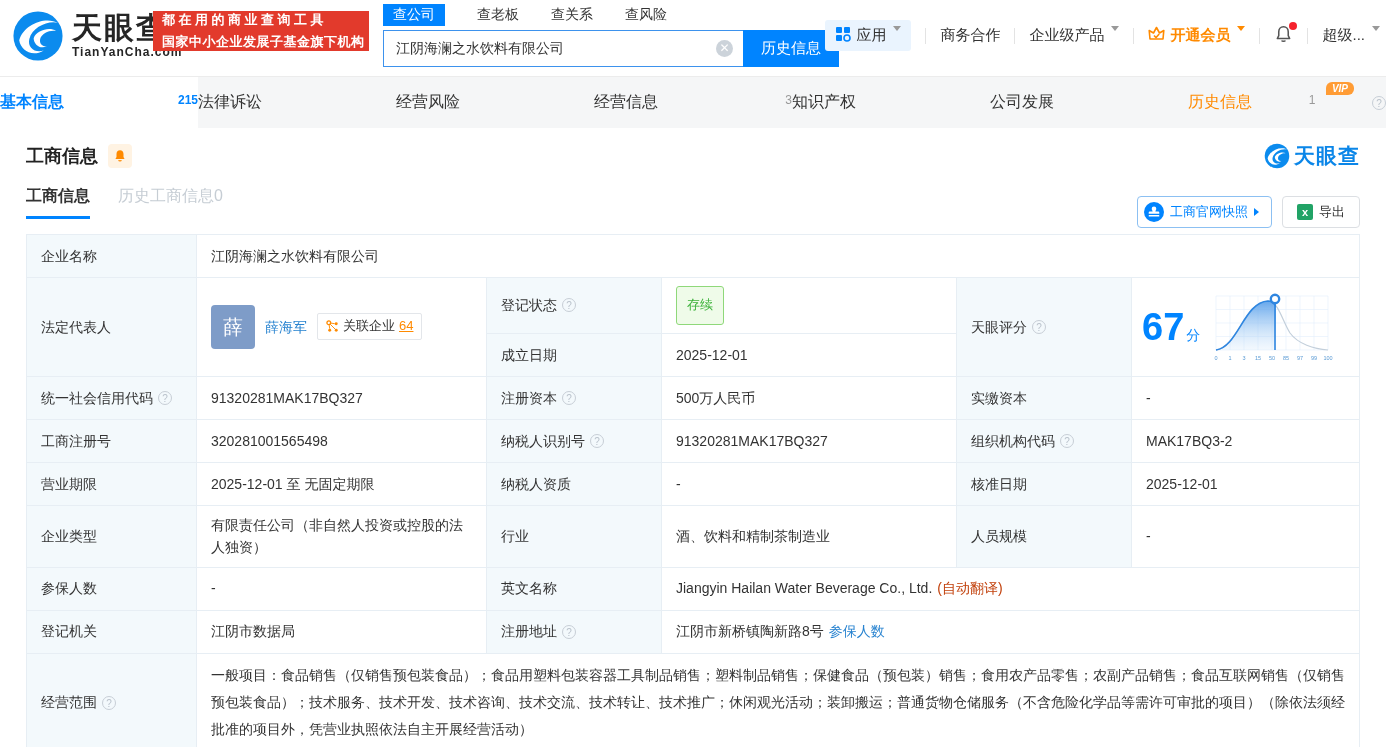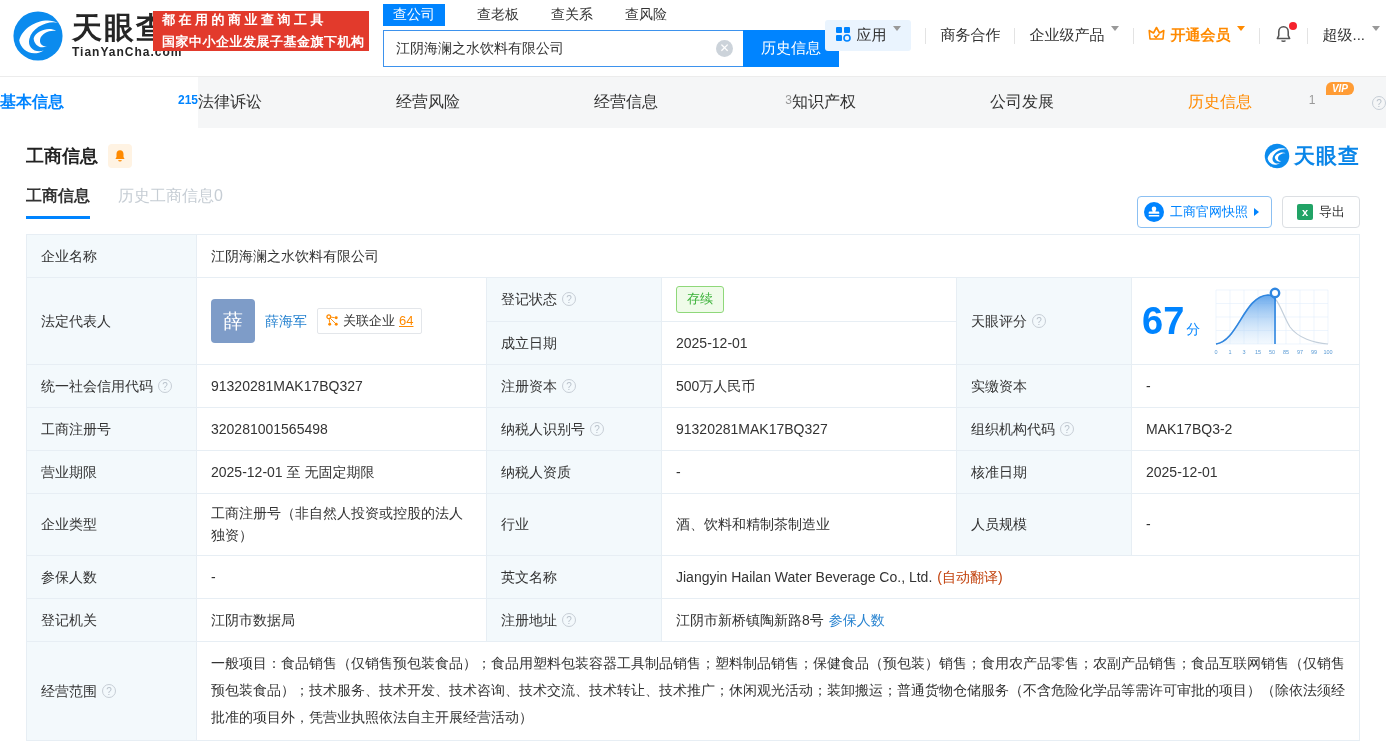--- a/index.html
+++ b/index.html
@@ -89,21 +89,21 @@
   .span3 { grid-column:span 3; }
   .rspan2 { grid-row:span 2; }
   .link { color:#2883d0; cursor:pointer; text-decoration:none; }
   .avatar { width:44px; height:44px; background:#7e9cc8; color:#fff; border-radius:4px;
     font-size:20px; display:flex; align-items:center; justify-content:center; flex:0 0 auto;}
   .rep-box { display:flex; align-items:center; gap:10px; }
   .related-badge { display:flex; align-items:center; gap:4px; border:1px solid #e3e6ea; border-radius:2px;
     padding:2px 8px; font-size:13px; color:#333; cursor:pointer; background:#fff;}
   .related-count { color:#ff8a00;text-decoration:underline; }
   .status-badge { background:#effbe9; border:1px solid #8fd87a; color:#3cb23a; font-size:13px;
-    padding:2px 10px; border-radius:3px; }
+    padding:8px 10px; border-radius:3px; }
   .score-cell { justify-content:flex-start; gap:10px; padding:6px 10px;}
   .score-num { color:#0084ff; font-size:38px; font-weight:bold; line-height:1;}
   .score-unit { color:#0084ff; font-size:14px; margin-left:2px;}
   .gray-note { color:#c2410c;text-align:center; }
   .scope-val { line-height:1.95; text-align:justify; }
   #score-ticks text { font-size:5.5px; fill:#5b9bd5; }
 </style>
 </head>
 <body>
 
@@ -408,21 +408,21 @@
         <span>核准日期</span>
       </div>
     <div class="cell val">
         <span>2025-12-01</span>
       </div>
 
     <div class="cell lbl">
         <span>企业类型</span>
       </div>
     <div class="cell val">
-        <span>工商注册号（非自然人投资或控股的法人独资）</span>
+        <span>有限责任公司（非自然人投资或控股的法人独资）</span>
       </div>
     <div class="cell lbl">
         <span>行业</span>
       </div>
     <div class="cell val">
         <span>酒、饮料和精制茶制造业</span>
       </div>
     <div class="cell lbl">
         <span>人员规模</span>
       </div>

